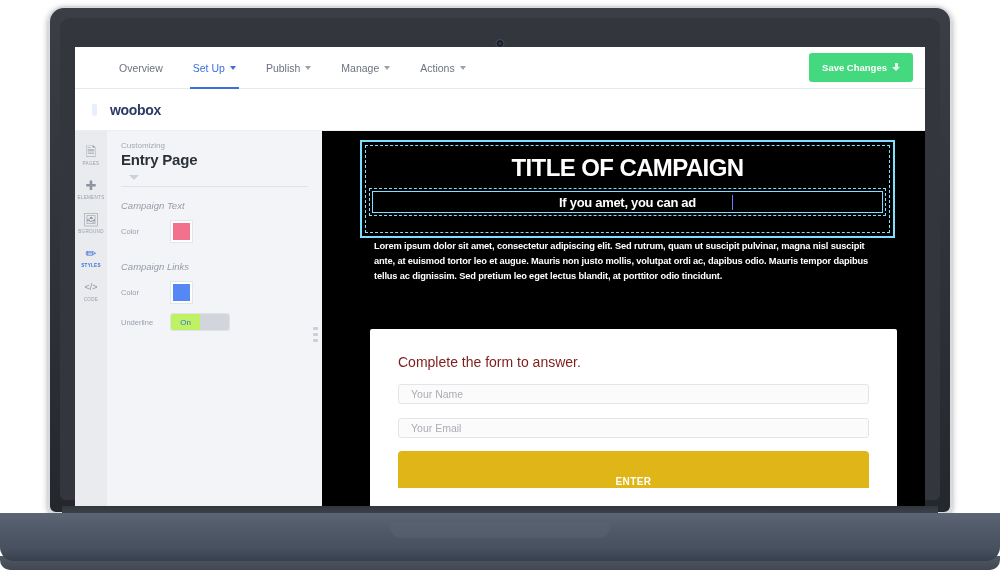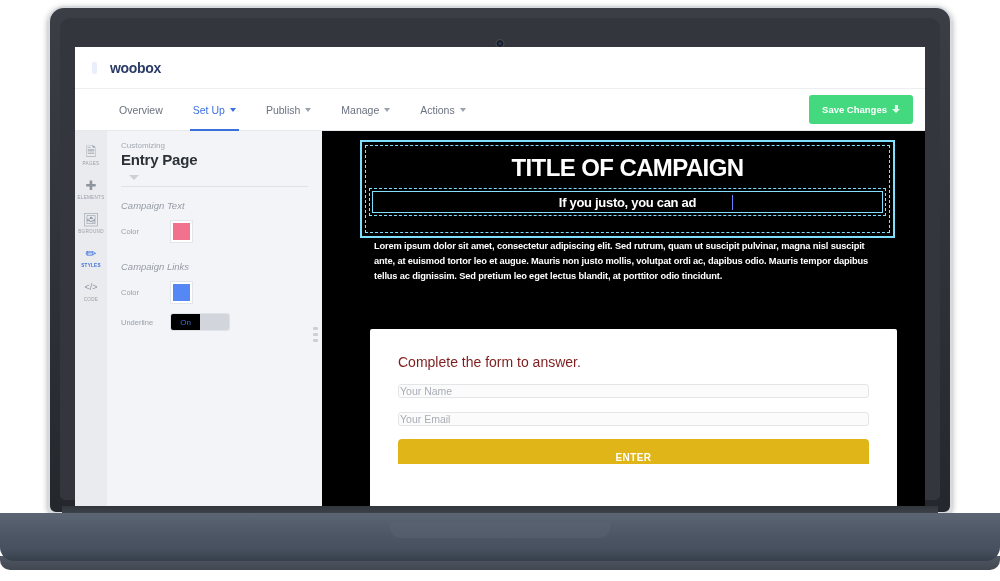--- a/index.html
+++ b/index.html
@@ -173,21 +173,21 @@
   }
   .font-name { font-size:8.5px; color:#3b6fdc; padding: 0 8px 0 9px; }
   .font-caret { width:0;height:0;border-left:3px solid transparent;border-right:3px solid transparent;border-top:4px solid #3b6fdc; margin-right:8px;}
   .font-add {
     border-left:1px solid #dfe3e8; width:19px;height:19px;
     display:flex;align-items:center;justify-content:center;
     color:#3b6fdc; font-size:11px; line-height:1; cursor:pointer;
   }
   .swatch { width:21px; height:21px; border:2px solid #fff; box-shadow:0 0 0 1px #e2e5ea; cursor:pointer; }
   .toggle { display:flex; height:16px; border-radius:2px; overflow:hidden; cursor:pointer; box-shadow:0 0 0 1px #dfe3e8; }
-  .toggle-on { background:#000000; color:#3b6fdc; font-size:8px; width:29px; display:flex;align-items:center;justify-content:center;}
+  .toggle-on { background:#bef264; color:#3b6fdc; font-size:8px; width:29px; display:flex;align-items:center;justify-content:center;}
   .toggle-off { background:#d2d6dc; width:29px; }
 
   #grip {
     position:absolute; right:3px; top:196px; width:6px;
     display:flex; flex-direction:column; gap:3px; cursor:col-resize;
   }
   .grip-dot { width:5px; height:3px; background:#cbd0d7; border-radius:1px; }
 
   
   #preview { flex:1; background:#000000; position:relative; overflow:hidden; }
@@ -220,79 +220,79 @@
     position:absolute; left:52px; right:44px; top:108px;
     color:#fff; font-size:9.3px; font-weight:700; line-height:1.62; letter-spacing:-0.15px;
   }
 
   #form-card {
     position:absolute; left:48px; right:28px; top:198px; bottom:-40px;
     background:#fff; border-radius:2px;
   }
   #form-heading { font-size:14px; color:#7f1d1d; padding: 25px 0 0 28px; }
   .form-input {
-    margin: 14px 28px 0 28px; height:14px; background:#fbfbfc;
+    margin: 14px 28px 0 28px; height:20px; background:#fbfbfc;
     border:1px solid #e3e5e9; border-radius:3px;
-    display:flex; align-items:center; padding-left:1px;
+    display:flex; align-items:center; padding-left:12px;
     font-size:10.5px; color:#a9adb4;
   }
   #form-submit {
-    margin: 13px 28px 0 28px; height:25px; background:#e0b518;
+    margin: 13px 28px 0 28px; height:37px; background:#e0b518;
     border-radius:4px 4px 0 0; color:#fff; font-size:10px; font-weight:700;
     display:flex; align-items:flex-end; justify-content:center; letter-spacing:.4px;
     padding-bottom:1px; cursor:pointer;
   }
 </style>
 </head>
 <body>
 
 <div id="laptop-mock">
 
   <div id="laptop-lid">
     <div id="laptop-bezel-inner"></div>
     <div id="webcam"></div>
     <div id="webcam-dot"></div>
   </div>
 
   <div id="screen">
+
+    <div id="nav-bar">
+      <div class="nav-tab">
+        <span>Overview</span>
+      </div>
+      <div class="nav-tab active">
+        <span>Set Up</span>
+        <span class="caret"></span>
+      </div>
+      <div class="nav-tab">
+        <span>Publish</span>
+        <span class="caret"></span>
+      </div>
+      <div class="nav-tab">
+        <span>Manage</span>
+        <span class="caret"></span>
+      </div>
+      <div class="nav-tab">
+        <span>Actions</span>
+        <span class="caret"></span>
+      </div>
+
+      <button id="save-changes" style="background: rgb(68, 217, 127);">
+        <span>Save Changes</span>
+        <span class="dl-icon"></span>
+      </button>
+    </div>
 
     <div id="logo-bar">
       <span class="logo-mark">
         <span class="hexagon"></span><span class="hex-inner"></span>
       </span>
       <span id="logo-text">woobox</span>
     </div>
 
-    <div id="nav-bar">
-      <div class="nav-tab">
-        <span>Overview</span>
-      </div>
-      <div class="nav-tab active">
-        <span>Set Up</span>
-        <span class="caret"></span>
-      </div>
-      <div class="nav-tab">
-        <span>Publish</span>
-        <span class="caret"></span>
-      </div>
-      <div class="nav-tab">
-        <span>Manage</span>
-        <span class="caret"></span>
-      </div>
-      <div class="nav-tab">
-        <span>Actions</span>
-        <span class="caret"></span>
-      </div>
-
-      <button id="save-changes" style="background: rgb(68, 217, 127);">
-        <span>Save Changes</span>
-        <span class="dl-icon"></span>
-      </button>
-    </div>
-
     <div id="workspace">
 
       <div id="icon-rail">
         <div class="rail-item">
           <span class="rail-glyph">🗎</span>
           <span class="rail-label">PAGES</span>
         </div>
         <div class="rail-item">
           <span class="rail-glyph">✚</span>
           <span class="rail-label">ELEMENTS</span>
@@ -348,21 +348,21 @@
             <span class="grip-dot"></span>
         </div>
       </div>
 
       <div id="preview" style="background: rgb(0, 0, 0);">
 
         <div id="title-block">
           <div id="title-block-inner"></div>
           <div id="campaign-title">TITLE OF CAMPAIGN</div>
           <div id="subtitle-box">
-            <div id="campaign-subtitle">If you justo, you can ad</div>
+            <div id="campaign-subtitle">If you amet, you can ad</div>
             <div id="text-caret"></div>
           </div>
         </div>
 
         <div id="body-text">Lorem ipsum dolor sit amet, consectetur adipiscing elit. Sed rutrum, quam ut suscipit pulvinar, magna nisl suscipit ante, at euismod tortor leo et augue. Mauris non justo mollis, volutpat ordi ac, dapibus odio. Mauris tempor dapibus tellus ac dignissim. Sed pretium leo eget lectus blandit, at porttitor odio tincidunt.</div>
 
         <div id="form-card">
           <div id="form-heading">Complete the form to answer.</div>
           <div class="form-input">
             <span>Your Name</span>

